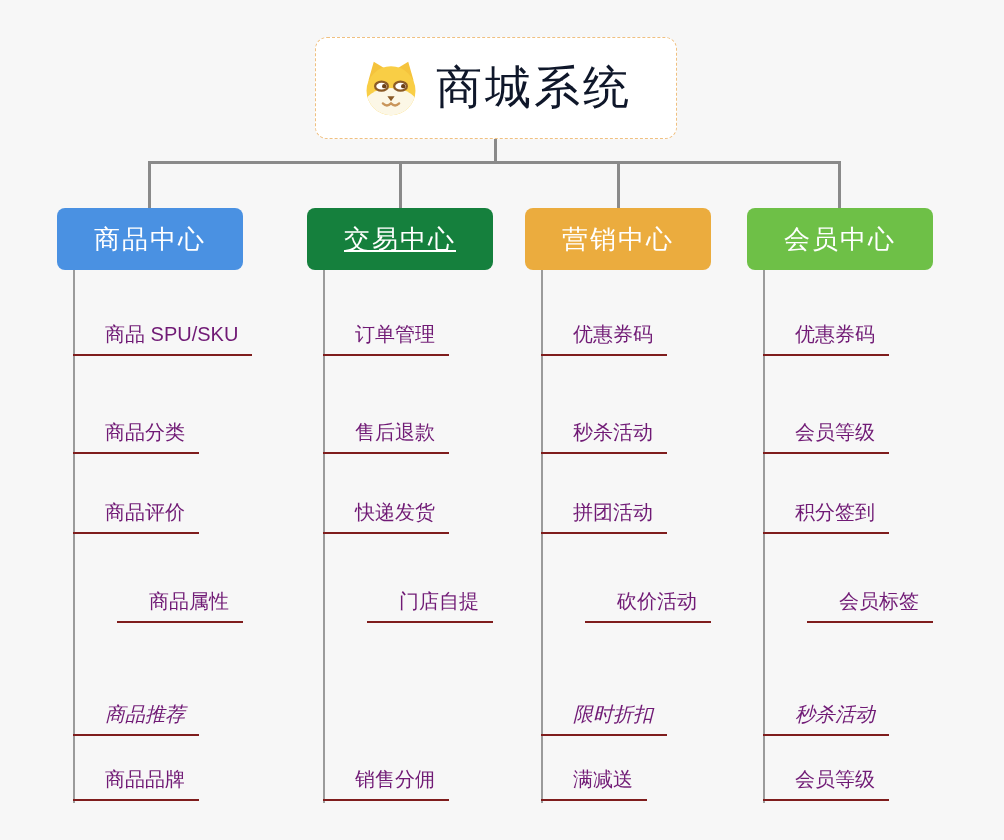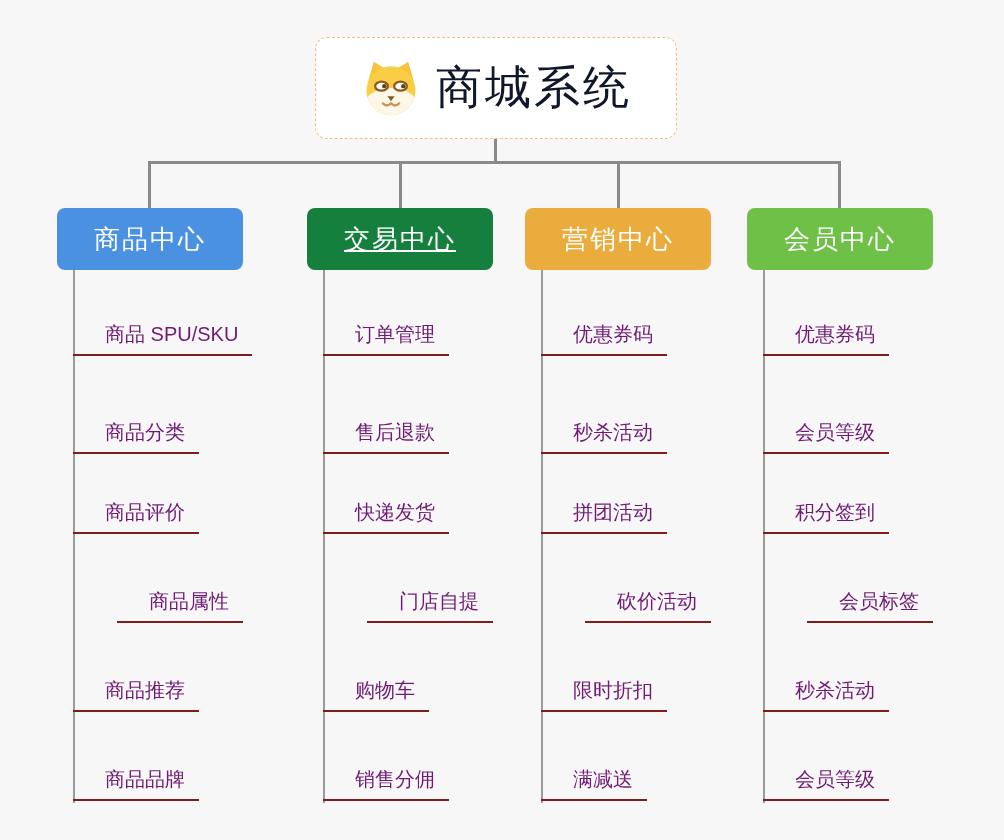--- a/index.html
+++ b/index.html
@@ -73,21 +73,21 @@
     line-height:28px;
     color:#701a75;
     padding:0 14px 6px 32px;
     border-bottom:2px solid #7f1d1d;
     white-space:nowrap;
   }
   .leaf-0 { top:112px; }
   .leaf-1 { top:210px; }
   .leaf-2 { top:290px; }
   .leaf-3 { top:379px;margin-left:44px; }
-  .leaf-4 { top:468px; }
+  .leaf-4 { top:492px;font-style:italic; }
   .leaf-5 { top:557px; }
 </style>
 </head>
 <body>
 
 <div class="canvas">
 
   <div class="root-node">
     <svg class="dog-icon" viewBox="0 0 68 64" aria-hidden="true">
       <polygon points="9,24 15,3 30,12" fill="#F5C33C"></polygon>
@@ -125,21 +125,20 @@
     <div class="leaf leaf-5">商品品牌</div>
   </div>
 
   <div class="branch branch-2">
     <div class="branch-header" style="background-color: #15803d; text-decoration: underline;">交易中心</div>
     <div class="trunk"></div>
     <div class="leaf leaf-0">订单管理</div>
     <div class="leaf leaf-1">售后退款</div>
     <div class="leaf leaf-2">快递发货</div>
     <div class="leaf leaf-3">门店自提</div>
-    <div class="leaf leaf-4">购物车</div>
     <div class="leaf leaf-5">销售分佣</div>
   </div>
 
   <div class="branch branch-3">
     <div class="branch-header" style="background-color: rgb(235, 172, 62);">营销中心</div>
     <div class="trunk"></div>
     <div class="leaf leaf-0">优惠券码</div>
     <div class="leaf leaf-1">秒杀活动</div>
     <div class="leaf leaf-2">拼团活动</div>
     <div class="leaf leaf-3">砍价活动</div>

